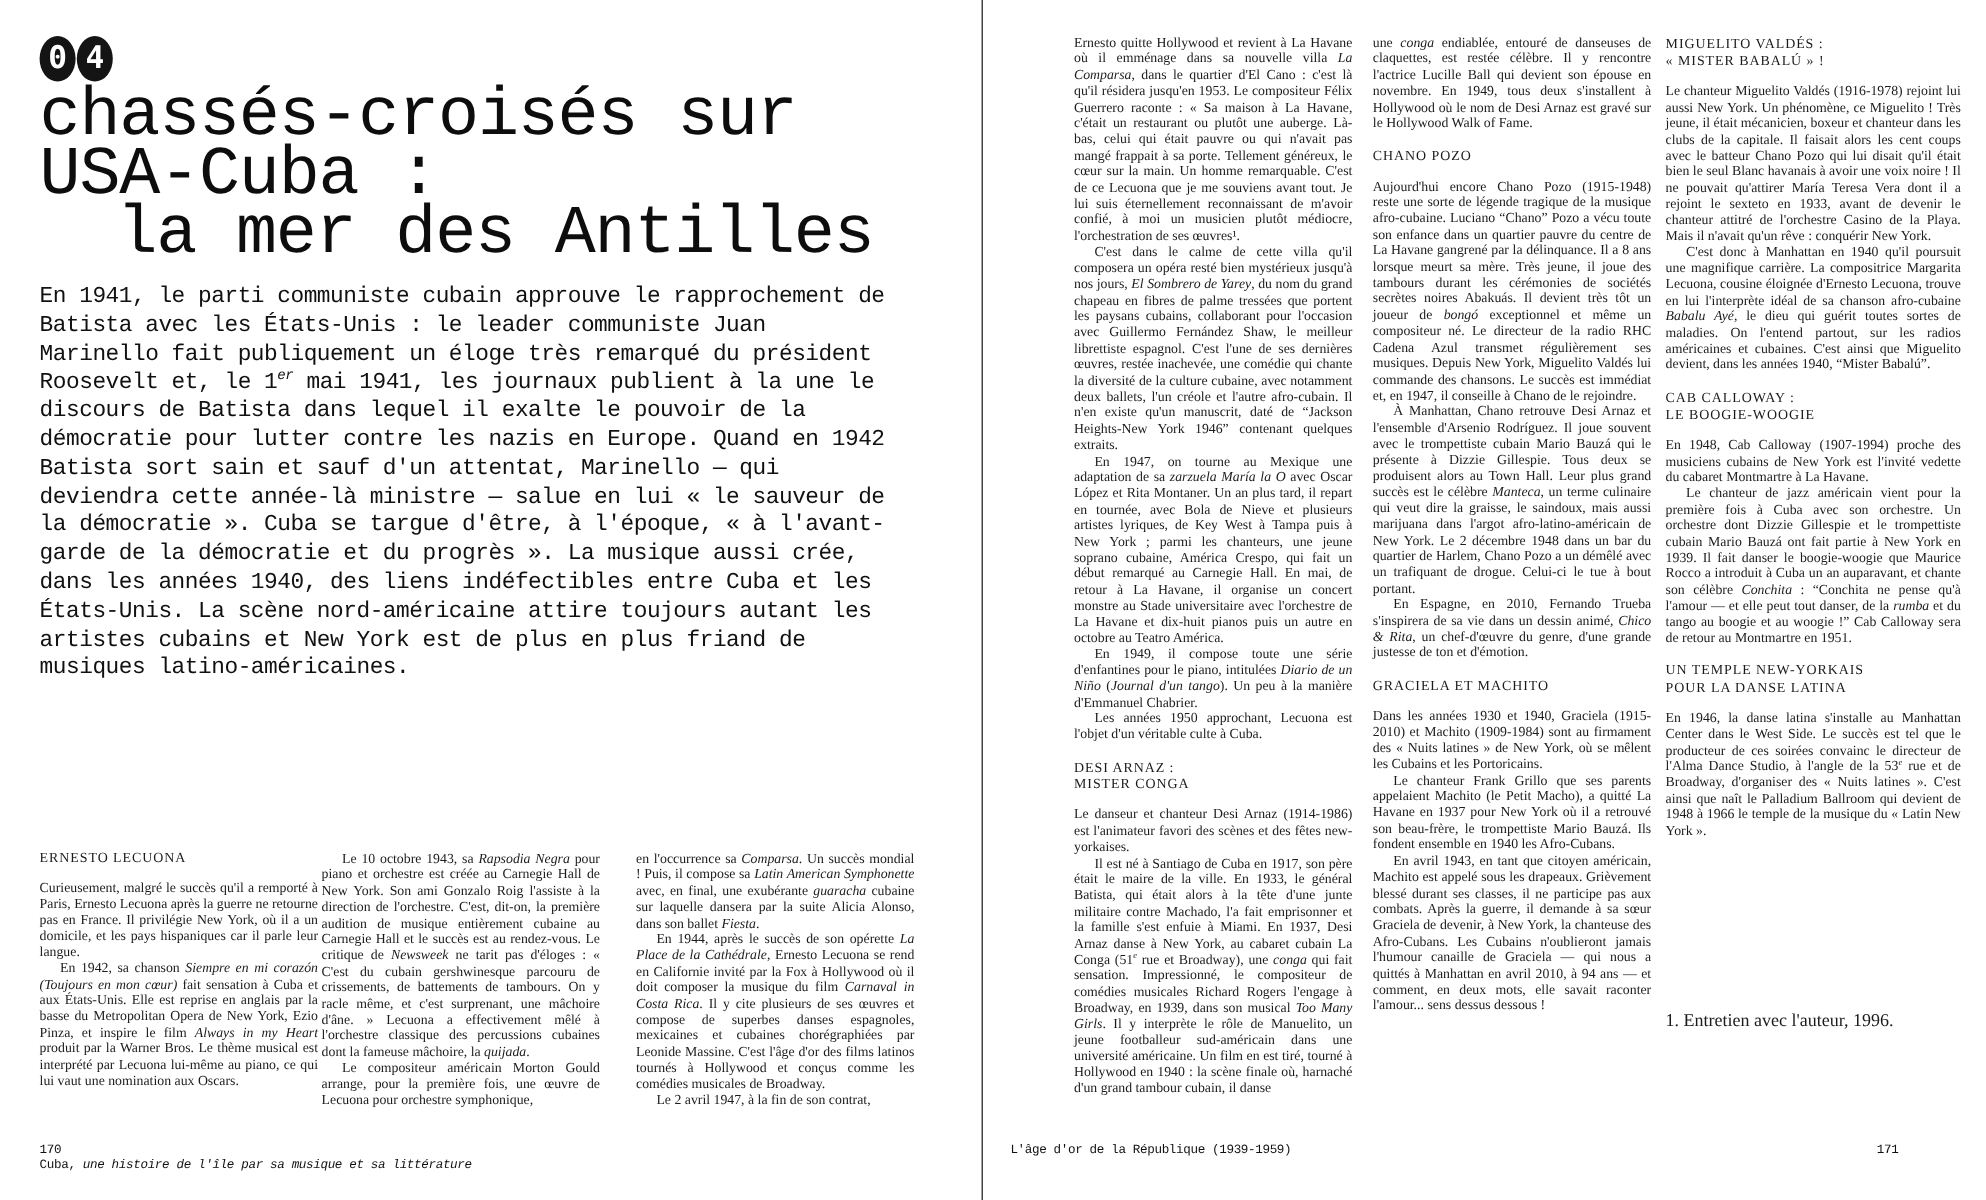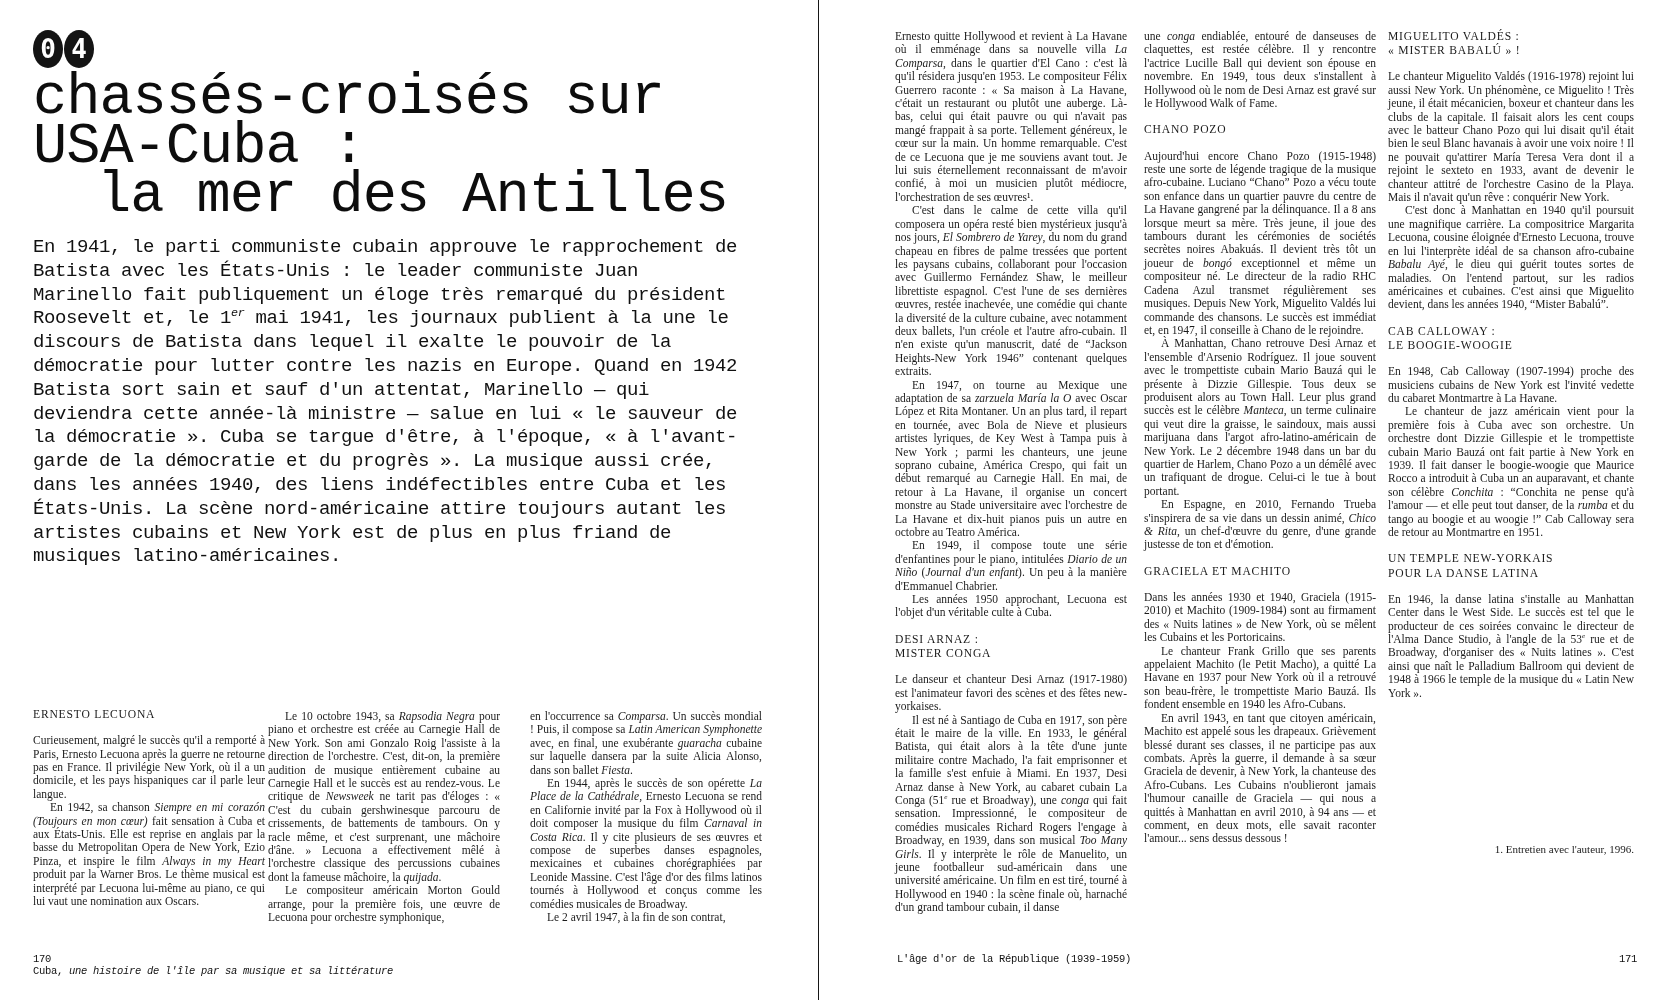--- a/index.html
+++ b/index.html
@@ -48,32 +48,32 @@
   .section-heading {
     text-align:left; font-size:11.6px; line-height:14.2px;
     letter-spacing:0.8px; margin:13px 0 12px 0; text-indent:0;
   }
   .section-heading:first-child { margin-top:0; }
   sup { font-size:0.62em; vertical-align:super; line-height:0;font-style:italic; }
 
   
   .footnote {
     position:absolute; left:1388px; top:843px; width:246px;
-    text-align:right; font-size:11px; color:#1b1b1b;
+    text-align:left; font-size:15px; color:#1b1b1b;
   }
 
   
   .footer {
     position:absolute; top:953px;
     font-family:"Liberation Mono", monospace;
     font-size:10.5px; letter-spacing:-0.3px; color:#111;
     display:flex; justify-content:space-between; align-items:baseline;
   }
   .footer-left  { left:33px;  width:725px;flex-direction:column; }
-  .footer-right { left:897px; width:740px;gap:24px; }
+  .footer-right { left:842px; width:740px;gap:24px; }
 </style>
 </head>
 <body>
 
 <div class="gutter-line"></div>
 
 <section>
   <div class="badge">
     <span class="badge-circle">0</span>
     <span class="badge-circle">4</span>
@@ -106,24 +106,24 @@
     <span>170</span>
     <span>Cuba, <i>une histoire de l'île par sa musique et sa littérature</i></span>
   </div>
 </section>
 
 <section>
   <div class="page-col" style="left:895px;  top:30px;">
       <p>Ernesto quitte Hollywood et revient à La Havane où il emménage dans sa nouvelle villa <i>La Comparsa</i>, dans le quartier d'El Cano : c'est là qu'il résidera jusqu'en 1953. Le compositeur Félix Guerrero raconte : « Sa maison à La Havane, c'était un restaurant ou plutôt une auberge. Là-bas, celui qui était pauvre ou qui n'avait pas mangé frappait à sa porte. Tellement généreux, le cœur sur la main. Un homme remarquable. C'est de ce Lecuona que je me souviens avant tout. Je lui suis éternellement reconnaissant de m'avoir confié, à moi un musicien plutôt médiocre, l'orchestration de ses œuvres¹.</p>
       <p class="indent">C'est dans le calme de cette villa qu'il composera un opéra resté bien mystérieux jusqu'à nos jours, <i>El Sombrero de Yarey</i>, du nom du grand chapeau en fibres de palme tressées que portent les paysans cubains, collaborant pour l'occasion avec Guillermo Fernández Shaw, le meilleur librettiste espagnol. C'est l'une de ses dernières œuvres, restée inachevée, une comédie qui chante la diversité de la culture cubaine, avec notamment deux ballets, l'un créole et l'autre afro-cubain. Il n'en existe qu'un manuscrit, daté de “Jackson Heights-New York 1946” contenant quelques extraits.</p>
       <p class="indent">En 1947, on tourne au Mexique une adaptation de sa <i>zarzuela María la O</i> avec Oscar López et Rita Montaner. Un an plus tard, il repart en tournée, avec Bola de Nieve et plusieurs artistes lyriques, de Key West à Tampa puis à New York ; parmi les chanteurs, une jeune soprano cubaine, América Crespo, qui fait un début remarqué au Carnegie Hall. En mai, de retour à La Havane, il organise un concert monstre au Stade universitaire avec l'orchestre de La Havane et dix-huit pianos puis un autre en octobre au Teatro América.</p>
-      <p class="indent">En 1949, il compose toute une série d'enfantines pour le piano, intitulées <i>Diario de un Niño</i> (<i>Journal d'un enfant</i>). Un peu à la manière d'Emmanuel Chabrier.</p>
+      <p class="indent">En 1949, il compose toute une série d'enfantines pour le piano, intitulées <i>Diario de un Niño</i> (<i>Journal d'un tango</i>). Un peu à la manière d'Emmanuel Chabrier.</p>
       <p class="indent">Les années 1950 approchant, Lecuona est l'objet d'un véritable culte à Cuba.</p>
       <div class="section-heading">DESI ARNAZ :<br>MISTER CONGA</div>
-      <p>Le danseur et chanteur Desi Arnaz (1917-1980) est l'animateur favori des scènes et des fêtes new-yorkaises.</p>
+      <p>Le danseur et chanteur Desi Arnaz (1914-1986) est l'animateur favori des scènes et des fêtes new-yorkaises.</p>
       <p class="indent">Il est né à Santiago de Cuba en 1917, son père était le maire de la ville. En 1933, le général Batista, qui était alors à la tête d'une junte militaire contre Machado, l'a fait emprisonner et la famille s'est enfuie à Miami. En 1937, Desi Arnaz danse à New York, au cabaret cubain La Conga (51<sup>e</sup> rue et Broadway), une <i>conga</i> qui fait sensation. Impressionné, le compositeur de comédies musicales Richard Rogers l'engage à Broadway, en 1939, dans son musical <i>Too Many Girls</i>. Il y interprète le rôle de Manuelito, un jeune footballeur sud-américain dans une université américaine. Un film en est tiré, tourné à Hollywood en 1940 : la scène finale où, harnaché d'un grand tambour cubain, il danse</p>
     </div>
   <div class="page-col" style="left:1144px; top:30px;">
       <p>une <i>conga</i> endiablée, entouré de danseuses de claquettes, est restée célèbre. Il y rencontre l'actrice Lucille Ball qui devient son épouse en novembre. En 1949, tous deux s'installent à Hollywood où le nom de Desi Arnaz est gravé sur le Hollywood Walk of Fame.</p>
       <div class="section-heading">CHANO POZO</div>
       <p>Aujourd'hui encore Chano Pozo (1915-1948) reste une sorte de légende tragique de la musique afro-cubaine. Luciano “Chano” Pozo a vécu toute son enfance dans un quartier pauvre du centre de La Havane gangrené par la délinquance. Il a 8 ans lorsque meurt sa mère. Très jeune, il joue des tambours durant les cérémonies de sociétés secrètes noires Abakuás. Il devient très tôt un joueur de <i>bongó</i> exceptionnel et même un compositeur né. Le directeur de la radio RHC Cadena Azul transmet régulièrement ses musiques. Depuis New York, Miguelito Valdés lui commande des chansons. Le succès est immédiat et, en 1947, il conseille à Chano de le rejoindre.</p>
       <p class="indent">À Manhattan, Chano retrouve Desi Arnaz et l'ensemble d'Arsenio Rodríguez. Il joue souvent avec le trompettiste cubain Mario Bauzá qui le présente à Dizzie Gillespie. Tous deux se produisent alors au Town Hall. Leur plus grand succès est le célèbre <i>Manteca</i>, un terme culinaire qui veut dire la graisse, le saindoux, mais aussi marijuana dans l'argot afro-latino-américain de New York. Le 2 décembre 1948 dans un bar du quartier de Harlem, Chano Pozo a un démêlé avec un trafiquant de drogue. Celui-ci le tue à bout portant.</p>
       <p class="indent">En Espagne, en 2010, Fernando Trueba s'inspirera de sa vie dans un dessin animé, <i>Chico &amp; Rita</i>, un chef-d'œuvre du genre, d'une grande justesse de ton et d'émotion.</p>
       <div class="section-heading">GRACIELA ET MACHITO</div>
       <p>Dans les années 1930 et 1940, Graciela (1915-2010) et Machito (1909-1984) sont au firmament des « Nuits latines » de New York, où se mêlent les Cubains et les Portoricains.</p>

